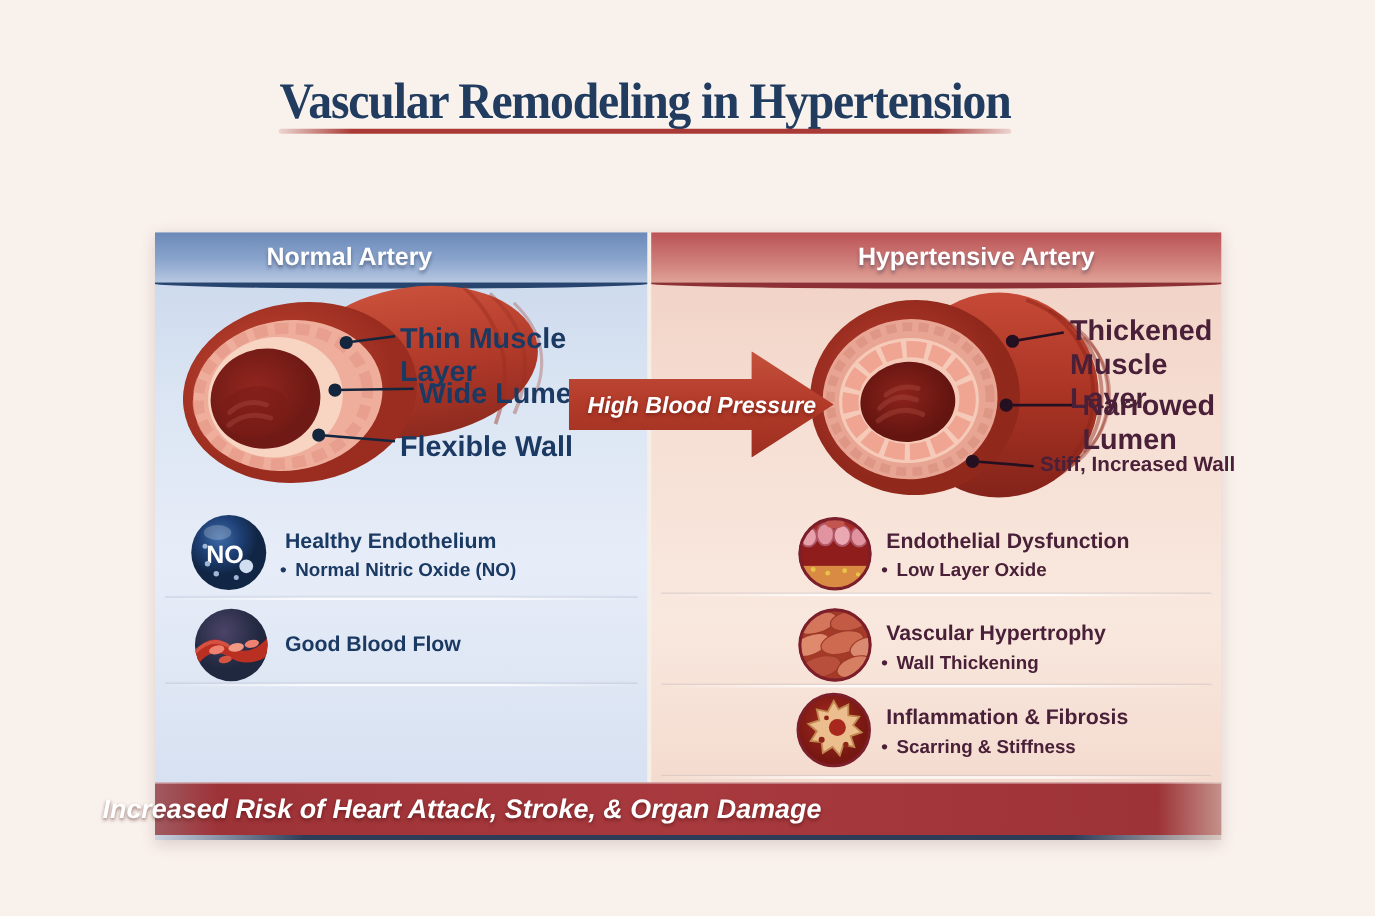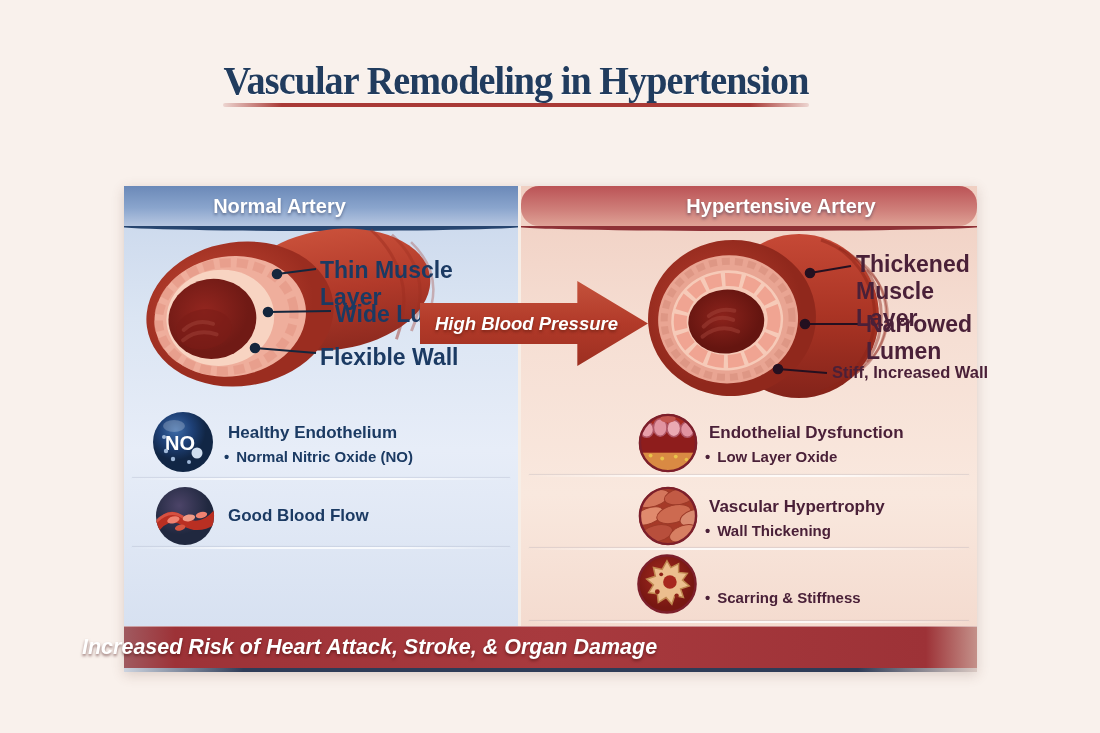--- a/index.html
+++ b/index.html
@@ -16,43 +16,43 @@
   .panel{position:absolute;left:124px;top:186px;width:853px;height:486px;
          box-shadow:0 3px 12px rgba(100,60,50,.2);}
   .half{position:absolute;top:0;height:440px;}
   .half-left{left:0;width:394px;background:linear-gradient(180deg,#c8d6eb 0%,#dbe5f3 30%,#e7edf8 60%,#d7e1f1 100%);}
   .half-right{left:397px;width:456px;background:linear-gradient(180deg,#f0cfc2 0%,#f6dfd4 35%,#f9e8de 70%,#f4dbcf 100%);}
   .vdiv{position:absolute;left:394px;top:0;width:3px;height:440px;background:#f7eee6;}
   
   .hdr{position:absolute;top:0;left:0;right:0;height:40px;line-height:40px;text-align:center;
        font-weight:bold;font-size:20px;color:#fff;text-shadow:0 2px 3px rgba(30,40,70,.45);}
   .hdr-left{background:linear-gradient(180deg,#6b89b8 0%,#8aa5cd 55%,#b7c7e1 100%);padding-right:83px;}
-  .hdr-right{background:linear-gradient(180deg,#bb5356 0%,#cf7f7a 60%,#dfa296 100%);padding-left:64px;border-radius:18px;}
+  .hdr-right{background:linear-gradient(180deg,#bb5356 0%,#cf7f7a 60%,#dfa296 100%);padding-left:64px;}
   .swoosh{position:absolute;top:40px;left:0;right:0;height:5px;clip-path:ellipse(52% 100% at 50% 0%);}
   .swoosh-left{background:#27456f;}
   .swoosh-right{background:#8e3136;}
   
   .artsvg{position:absolute;left:0;top:40px;pointer-events:none;}
   
   .lbl{position:absolute;font-weight:bold;font-size:23px;line-height:1.18;}
   .navy{color:#1b3a63;}
   .maroon{color:#4a2038;}
   
   .ico{position:absolute;width:64px;height:64px;}
   .ititle{position:absolute;font-weight:bold;font-size:17px;white-space:nowrap;}
   .ibullet{position:absolute;font-weight:bold;font-size:15px;white-space:nowrap;}
   .ibullet .dot{display:inline-block;margin-right:7px;font-size:15px;}
   .hdivider{position:absolute;left:8px;right:8px;height:2px;
         background:linear-gradient(90deg,rgba(255,255,255,0),rgba(255,255,255,.8) 30%,rgba(255,255,255,.8) 70%,rgba(255,255,255,0));
         box-shadow:0 -1px 1px rgba(110,120,150,.18);}
   
-  .arrow{position:absolute;left:296px;top:95px;width:212px;height:85px;
+  .arrow{position:absolute;left:331px;top:95px;width:212px;height:85px;
          background:linear-gradient(180deg,#c4523c 0%,#b23a29 50%,#9d2f21 100%);
          clip-path:polygon(0 26%,69% 26%,69% 0,100% 50%,69% 100%,69% 74%,0 74%);
-         filter:drop-shadow(0 3px 3px rgba(130,50,40,.35));padding-left:16px;}
+         filter:drop-shadow(0 3px 3px rgba(130,50,40,.35));}
   .arrow span{position:absolute;left:15px;top:50%;transform:translateY(-50%);
          font-style:italic;font-weight:bold;font-size:18.5px;color:#fff;white-space:nowrap;
          text-shadow:0 2px 3px rgba(80,20,10,.5);}
   
   .banner{position:absolute;left:0;top:440px;width:853px;height:41px;line-height:41px;text-align:left;
          background:linear-gradient(90deg,#a05a60 0%,#9d3237 6%,#a83a3e 50%,#9d3237 94%,#c4918a 100%);
          border-top:1px solid rgba(255,255,255,.45);
          font-style:italic;font-weight:bold;font-size:21.5px;color:#fff;padding-right:0;
          text-shadow:0 2px 3px rgba(70,15,15,.55);}
   .banner-inner{display:inline-block;transform:translateX(-42px);}
@@ -272,20 +272,21 @@
         </radialGradient>
           </defs>
         <circle cx="32" cy="32" r="30" fill="url(#ifG)"></circle>
         <path d="M32 8 l4 7 8-4 0 9 9 1-5 7 7 6-9 3 3 9-9-2-3 9-6-7-8 5-1-9-9-1 5-8-7-6 9-3-2-9 9 2 5-9z" fill="#ecbe8e" stroke="#c08850" stroke-width="1.5"></path>
         <circle cx="35" cy="30" r="7" fill="#a8281e"></circle>
         <circle cx="22" cy="40" r="2.5" fill="#8e2318"></circle>
         <circle cx="42" cy="44" r="2.2" fill="#8e2318"></circle>
         <circle cx="26" cy="22" r="2" fill="#8e2318"></circle>
         <circle cx="32" cy="32" r="29.5" fill="none" stroke="#7c1f2b" stroke-width="2.5"></circle>
       </svg>
+      <div class="ititle maroon" style="left:188px;top:378px;">Inflammation &amp; Fibrosis</div>
       <div class="ibullet maroon" style="left:184px;top:403px;"><span class="dot">•</span><span>Scarring &amp; Stiffness</span></div>
       <div class="hdivider" style="top:435px;"></div>
     </section>
 
     <div class="arrow">
       <span>High Blood Pressure</span>
     </div>
 
     <div class="banner">
       <span class="banner-inner">Increased Risk of Heart Attack, Stroke, &amp; Organ Damage</span>

